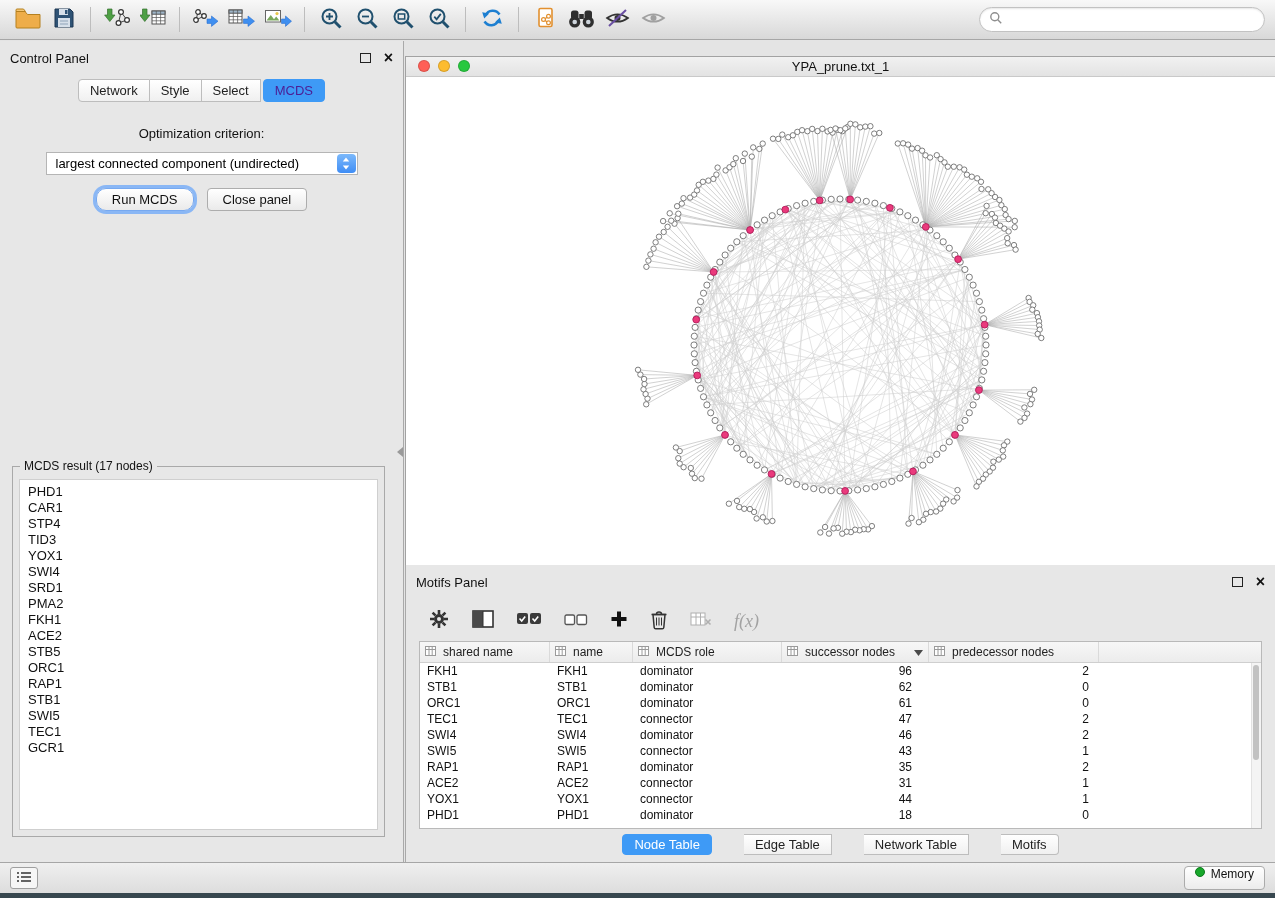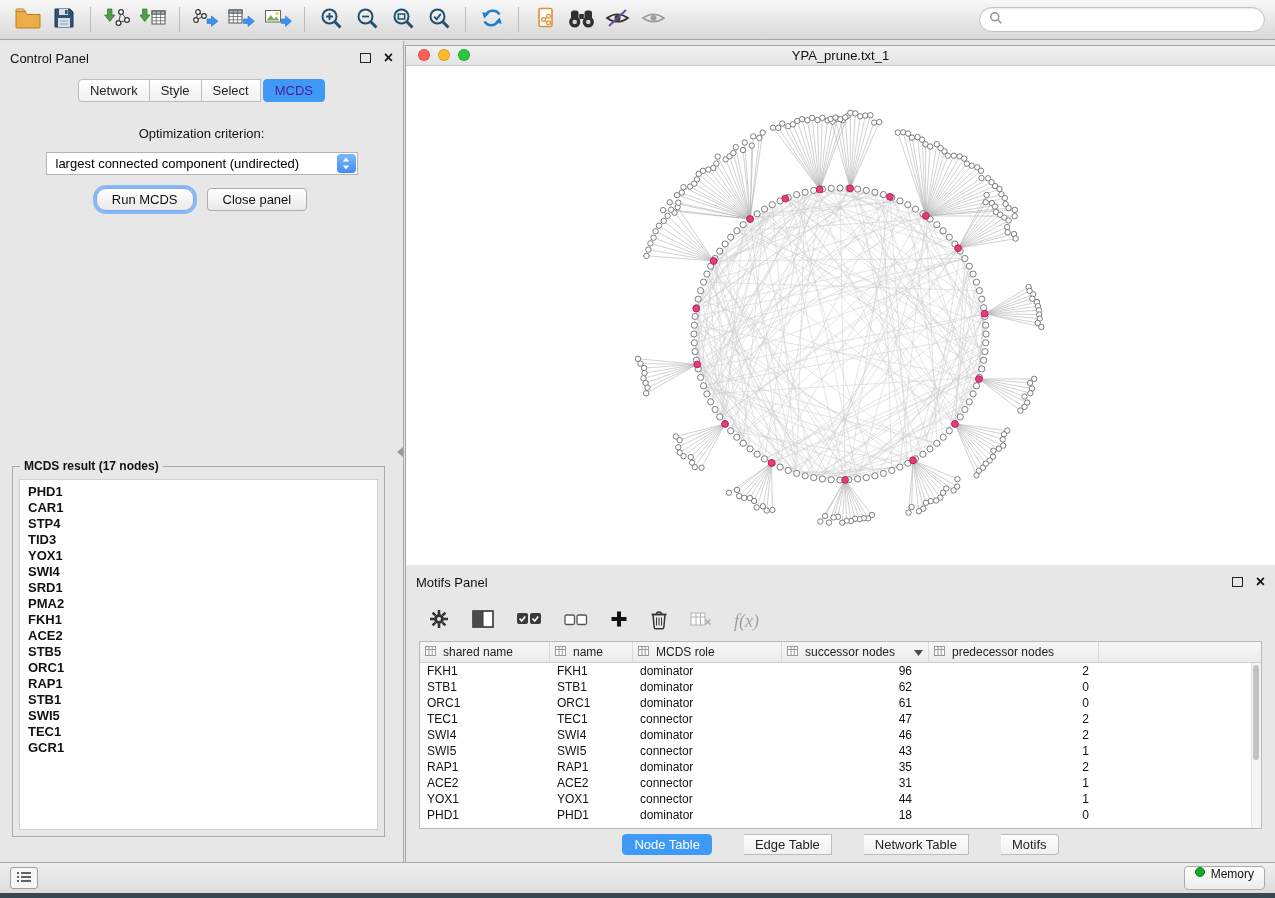--- a/index.html
+++ b/index.html
@@ -27,30 +27,30 @@
   .cp-tab:last-child{border-radius:0 4px 4px 0;}
   .cp-tab.active{background:#3e9af6;border-color:#3e9af6;color:#4c1d95;border-radius:4px;margin-left:2px;border-left-width:1px;}
   .opt-label{margin-top:24px;text-align:center;font-size:13px;color:#111;}
   .dropdown{width:312px;height:23px;margin:11px auto 11px;background:#fff;border:1px solid #b5b5b5;border-radius:0;
     position:relative;display:flex;align-items:center;font-size:13px;padding:0 26px 0 9px;box-sizing:border-box;white-space:nowrap;}
   .dropdown-stepper{position:absolute;right:1px;top:1px;width:19px;height:19px;border-radius:4px;
     background:linear-gradient(#7cb9fb,#3f8df5);display:flex;align-items:center;justify-content:center;}
   .cp-buttons{display:flex;justify-content:center;gap:13px;margin-top:13px;}
   .btn{font-size:13px;height:23px;padding:0 15px;background:linear-gradient(#ffffff,#eaeaea);border:1px solid #adadad;border-radius:4px;color:#111;}
   .btn-focused{box-shadow:0 0 0 3px rgba(77,151,255,.6);border-color:#77a9f0;border-radius:10px;}
-  .result-box{position:absolute;left:12px;right:18px;top:425px;bottom:25px;border:1px solid #a9a9a9;font-weight:bold;}
+  .result-box{position:absolute;left:12px;right:18px;top:425px;bottom:25px;border:1px solid #a9a9a9;}
   .result-legend{position:absolute;top:-8px;left:7px;background:#e7e7e7;padding:0 4px;font-size:12px;color:#111;}
   .result-list{position:absolute;left:6px;right:6px;top:12px;bottom:6px;background:#fff;border:1px solid #cfcfcf;
     font-size:13px;line-height:16px;padding:4px 0 0 8px;overflow:hidden;}
   .list-item{height:16px;color:#111;}
   .split-handle{position:absolute;left:397px;top:447px;width:0;height:0;border-top:5px solid transparent;
     border-bottom:5px solid transparent;border-right:6px solid #9a9a9a;}
 
   
-  .net-window{position:absolute;left:405px;top:45px;right:0;height:604px;background:#fff;
+  .net-window{position:absolute;left:405px;top:56px;right:0;height:604px;background:#fff;
     border:1px solid #a2a2a2;border-right:none;box-sizing:border-box;}
   .net-titlebar{height:19px;background:linear-gradient(#f1f1f1,#e3e3e3);border-bottom:1px solid #c9c9c9;
     position:relative;display:flex;align-items:center;justify-content:center;font-size:13px;color:#111;}
   .traffic{position:absolute;left:12px;top:3px;display:flex;gap:8px;}
   .dot{width:12px;height:12px;border-radius:50%;box-shadow:inset 0 0 0 1px rgba(0,0,0,.15);}
   .net-canvas{position:absolute;left:0;right:0;top:20px;bottom:0;background:#fff;overflow:hidden;}
 
   
   .table-panel{position:absolute;left:405px;top:565px;right:0;bottom:36px;background:#e7e7e7;border-left:1px solid #a9a9a9;box-sizing:border-box;}
   .tp-toolbar{display:flex;align-items:center;gap:22px;margin:5px 14px 0 14px;height:34px;padding:0 8px;}

